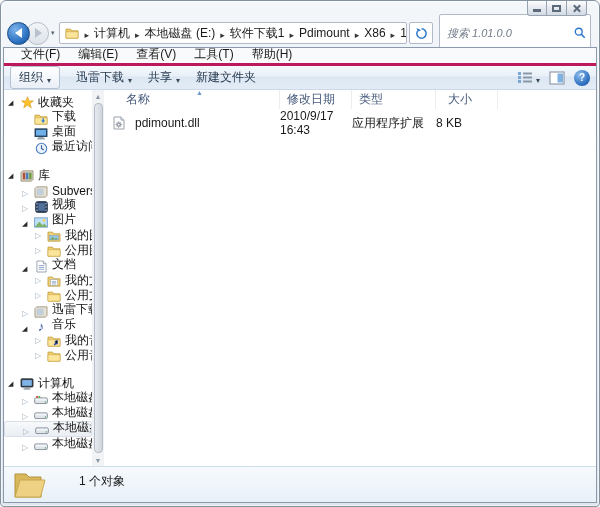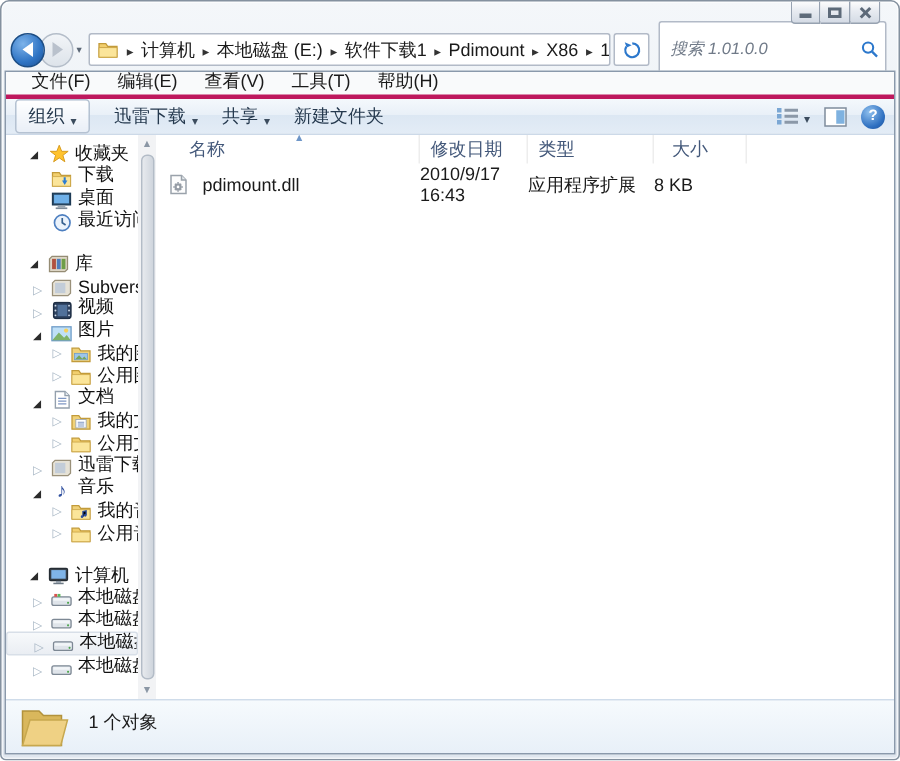--- a/index.html
+++ b/index.html
@@ -76,21 +76,21 @@
   .views-icon { display:flex; align-items:center; gap:3px; }
   .help-circle { width:16px; height:16px; border-radius:50%;
     background:radial-gradient(circle at 35% 30%,#8fc0ee,#2e6fc0 65%,#1d4e95);
     color:#fff; font-size:10px; font-weight:bold; display:flex; align-items:center; justify-content:center; }
 
   
   .bodyrow { flex:1; display:flex; overflow:hidden; background:#fff; }
   .sidebar { width:88px; flex:none; padding-top:5px; overflow:hidden; }
   .ti { height:15px; display:flex; align-items:center; font-size:12px; color:#111; white-space:nowrap; cursor:default; }
   .ti .lb { overflow:hidden; }
-  .lvl0 { padding-left:4px;margin-left:12px; } .lvl1 { padding-left:18px;align-items:flex-end; } .lvl2 { padding-left:31px; }
+  .lvl0 { padding-left:4px; } .lvl1 { padding-left:18px;align-items:flex-end; } .lvl2 { padding-left:31px; }
   .mt { margin-top:13px; }
   .tw { width:11px; flex:none; font-size:8px; display:inline-flex; align-items:center; }
   .tw.exp::after { content:"◢"; color:#2b2b2b; font-size:7px; }
   .tw.col::after { content:"▷"; color:#a7b6c4; font-size:8px; }
   .ic { width:16px; flex:none; display:inline-flex; align-items:center; justify-content:center; margin-right:3px; }
   .ic svg { display:block; }
   .note-glyph { font-size:13px; color:#2f4f9e; line-height:13px; }
   .ti.sel { background:linear-gradient(180deg,#f7f9fb,#eaeef3); border:1px solid #d8dfe8; border-radius:2px; height:16px; }
 
   .sb-scroll { width:12px; flex:none; background:#f2f3f5; display:flex; flex-direction:column; align-items:center; }
@@ -103,21 +103,21 @@
   .colh { display:flex; align-items:center; padding-left:7px; border-right:1px solid #ededed; }
   .c-name { width:176px; padding-left:22px; } .c-date { width:72px; } .c-type { width:84px; } .c-size { width:62px; padding-left:12px; }
   .sort-caret { position:absolute; left:92px; top:-1px; font-size:7px; color:#6e96c8; }
 
   .filerow { display:flex; align-items:center; height:18px; margin-top:5px; font-size:12px; color:#1a1a1a; }
   .f-name { width:176px; display:flex; align-items:center; gap:5px; padding-left:7px; }
   .f-date { width:72px; } .f-type { width:84px; } .f-size { width:62px; padding-right:13px; }
 
   
   .details { height:36px; flex:none; border-top:1px solid #cfdcea;
-    background:linear-gradient(180deg,#f6fafd,#e8f0f8); display:flex; padding:3px 0 0 8px; }
+    background:linear-gradient(180deg,#f6fafd,#e8f0f8); display:flex; padding:3px 0 0 8px;gap:20px; }
   .details .bigfolder { flex:none; margin-right:13px; }
   .d-count { font-size:12px; color:#1a1a1a; margin-top:3px; }
 </style>
 </head>
 <body>
 
 <div class="window">
 
   <div class="titlebar">
     <div class="win-controls">

